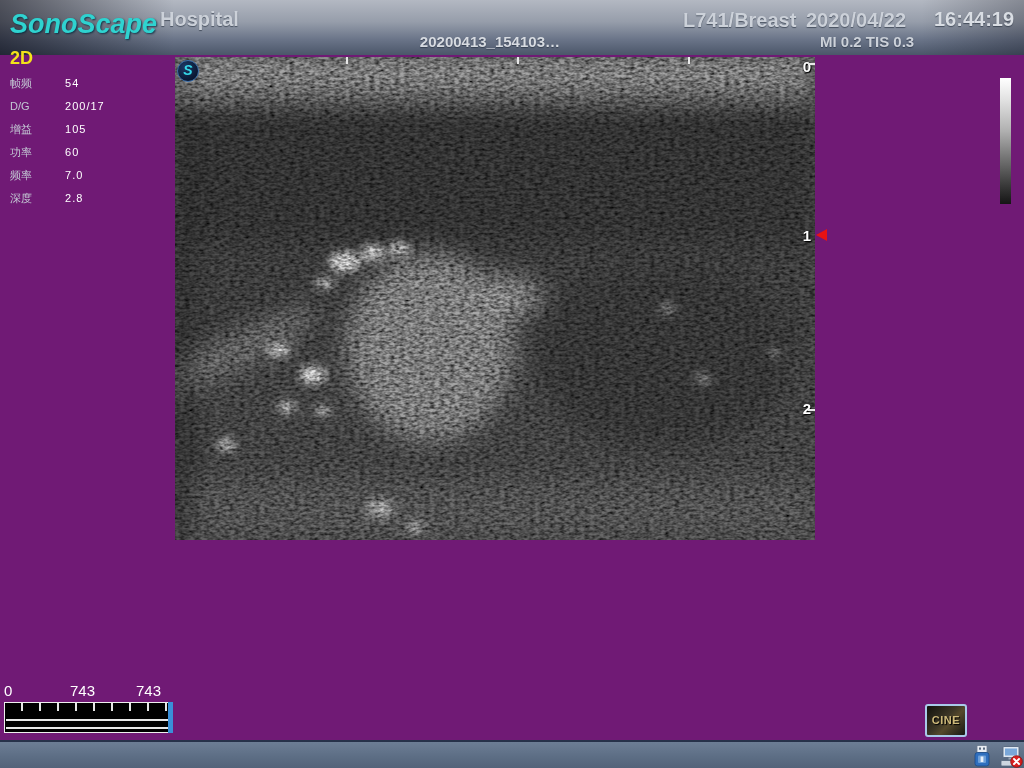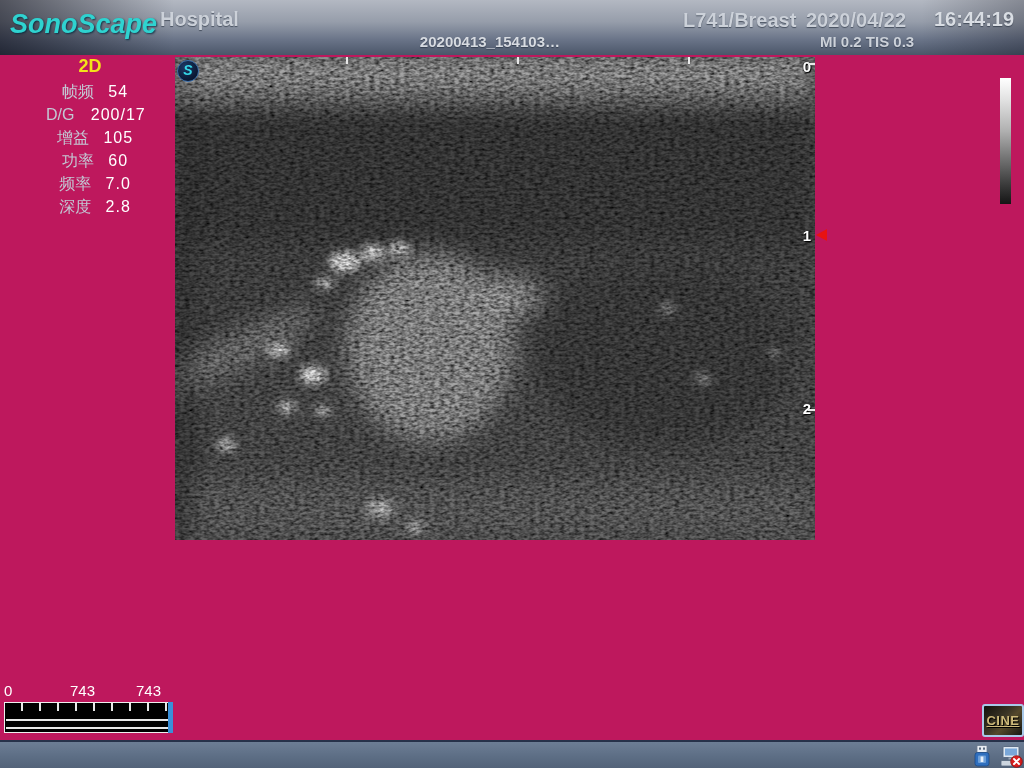--- a/index.html
+++ b/index.html
@@ -1,37 +1,37 @@
 <!DOCTYPE html>
 <html><head>
 <meta charset="utf-8">
 <style>
   html,body{margin:0;padding:0;background:#000;}
-  .screen{position:relative;width:1024px;height:768px;background:#be185d;overflow:hidden;
+  .screen{position:relative;width:1024px;height:768px;background:#701a75;overflow:hidden;
           font-family:"Liberation Sans",sans-serif;-webkit-font-smoothing:antialiased;}
 
   
   .top-bar{position:absolute;left:0;top:0;width:1024px;height:55px;
     background:linear-gradient(#b3b8c2 0%,#969daa 40%,#6a7488 72%,#4b5669 100%);}
   .top-bar::before{content:"";position:absolute;inset:0;
     background:linear-gradient(90deg,rgba(0,0,10,0.55),rgba(0,0,0,0) 17%,rgba(0,0,0,0) 90%,rgba(0,0,10,0.25));}
   .logo{position:absolute;left:10px;top:9px;font-size:27px;font-weight:bold;font-style:italic;
     color:#2fd3d0;letter-spacing:0px;text-shadow:1px 1px 2px rgba(0,40,60,0.8);}
   .tb-text{position:absolute;color:#ccd1d9;font-weight:bold;font-size:20px;text-shadow:0 1px 1px rgba(30,40,55,0.6);}
   .t-hospital{left:160px;top:8px;font-size:20px;}
   .t-patient{left:360px;top:33px;width:200px;text-align:right;font-size:15px;color:#d7dbe1;}
   .t-probe{left:683px;top:9px;}
   .t-date{left:806px;top:9px;}
   .t-time{left:934px;top:8px;font-size:20px;color:#d9dde3;}
   .t-mi{left:820px;top:33px;font-size:15px;}
 
   
-  .param-panel{position:absolute;left:10px;top:56px;width:160px;text-align:center;}
+  .param-panel{position:absolute;left:10px;top:48px;width:160px;}
   .mode{color:#f3e21a;font-size:18px;font-weight:bold;margin-bottom:3px;}
-  .param-row{height:23px;line-height:23px;font-size:16px;}
+  .param-row{height:23px;line-height:23px;font-size:11px;}
   .param-label{display:inline-block;width:52px;color:#c3c8d4;}
   .param-value{color:#ffffff;letter-spacing:1px;}
 
   
   .us-image{position:absolute;left:175px;top:57px;width:640px;height:483px;background:#000;}
   .us-image svg{position:absolute;left:0;top:0;}
   .speckle-layer{mix-blend-mode:multiply;}
   .orient-marker{position:absolute;left:2px;top:3px;width:20px;height:20px;border-radius:50%;
     background:radial-gradient(circle at 35% 30%,#1d3a66,#0a1833 70%);
     border:1px solid #3a6ea8;color:#35d8e8;font-size:14px;font-weight:bold;font-style:italic;
@@ -54,25 +54,25 @@
   .cs-mid{left:68px;}
   .cs-end{left:134px;}
   .cs-box{position:absolute;left:2px;top:20px;width:166px;height:29px;border:1px solid #efefef;background:#000;}
   .cs-ticks{position:absolute;left:0;top:0;width:100%;height:8px;
     background:repeating-linear-gradient(to right,rgba(0,0,0,0) 0 16px,#e8e8e8 16px 18px);}
   .cs-track{position:absolute;left:1px;right:1px;bottom:3px;height:6px;
     border-top:2px solid #e8e8e8;border-bottom:2px solid #e8e8e8;}
   .cs-cursor{position:absolute;right:-2px;top:-1px;width:5px;height:31px;background:#3a8fd8;}
 
   
-  .cine-btn{position:absolute;left:982px;top:704px;width:42px;height:33px;box-sizing:border-box;
+  .cine-btn{position:absolute;left:925px;top:704px;width:42px;height:33px;box-sizing:border-box;
     border:2px solid #a9c9e9;border-radius:3px;
     background:linear-gradient(135deg,#11110c 0%,#3c3626 45%,#55492c 60%,#171712 100%);
-    color:#cdb97a;font-size:13px;font-weight:bold;text-align:center;line-height:29px;
-    letter-spacing:0.5px;text-shadow:1px 1px 1px #000;cursor:pointer;text-decoration:underline;}
+    color:#cdb97a;font-size:11px;font-weight:bold;text-align:center;line-height:29px;
+    letter-spacing:0.5px;text-shadow:1px 1px 1px #000;cursor:pointer;}
 
   
   .taskbar{position:absolute;left:0;top:740px;width:1024px;height:28px;
     background:linear-gradient(#6d7e95 0%,#5d6e85 55%,#536379 100%);
     border-top:2px solid #27324a;box-sizing:border-box;}
   .tb-icon{position:absolute;top:2px;width:24px;height:24px;cursor:pointer;}
   .icon-usb{left:970px;}
   .icon-net{left:999px;}
 </style>
 </head>

